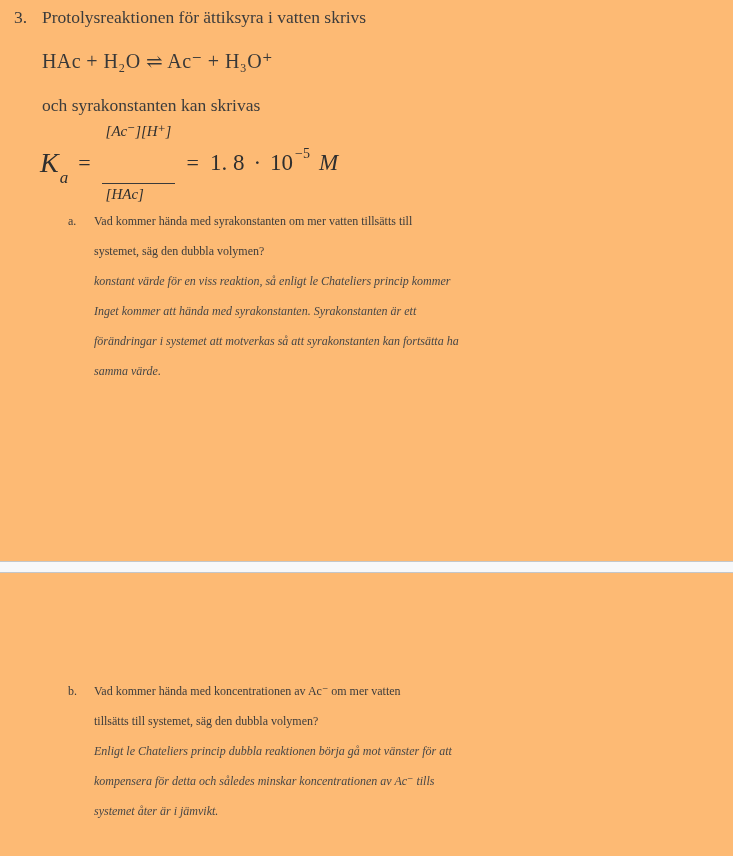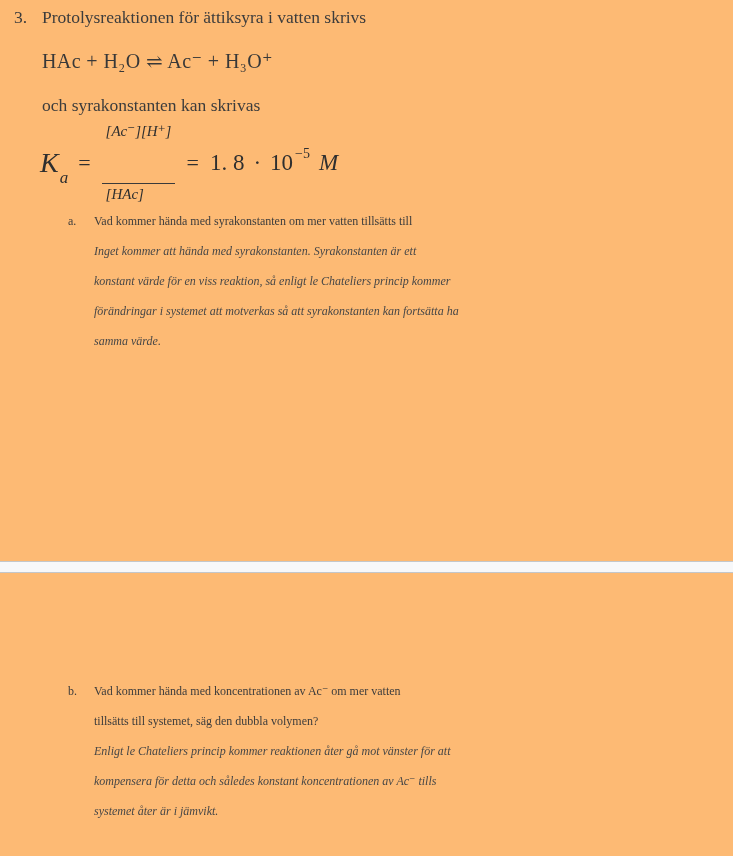--- a/index.html
+++ b/index.html
@@ -86,31 +86,32 @@
     <span class="f-dot">·</span>
     <span class="f-base">10</span>
     <span class="f-exp">−5</span>
     <span class="f-unit">M</span>
   </div>
 
   <div class="subq" id="subq-a">
     <div>
       <span class="slabel">a.</span><span>Vad kommer hända med syrakonstanten om mer vatten tillsätts till</span>
     </div>
+    <div class="ind">systemet, säg den dubbla volymen?</div>
+    <div class="ind ans">konstant värde för en viss reaktion, så enligt le Chateliers princip kommer</div>
     <div class="ind ans">Inget kommer att hända med syrakonstanten. Syrakonstanten är ett</div>
-    <div class="ind ans">konstant värde för en viss reaktion, så enligt le Chateliers princip kommer</div>
     <div class="ind ans">förändringar i systemet att motverkas så att syrakonstanten kan fortsätta ha</div>
     <div class="ind ans">samma värde.</div>
   </div>
 
   <div class="pagebreak"></div>
 
   <div class="subq" id="subq-b">
     <div>
       <span class="slabel">b.</span><span>Vad kommer hända med koncentrationen av Ac⁻ om mer vatten</span>
     </div>
     <div class="ind">tillsätts till systemet, säg den dubbla volymen?</div>
-    <div class="ind ans">Enligt le Chateliers princip kommer reaktionen åter gå mot vänster för att</div>
-    <div class="ind ans">kompensera för detta och således konstant koncentrationen av Ac⁻ tills</div>
+    <div class="ind ans">Enligt le Chateliers princip dubbla reaktionen börja gå mot vänster för att</div>
+    <div class="ind ans">kompensera för detta och således minskar koncentrationen av Ac⁻ tills</div>
     <div class="ind ans">systemet åter är i jämvikt.</div>
   </div>
 
 </div>
 
 </body></html>

